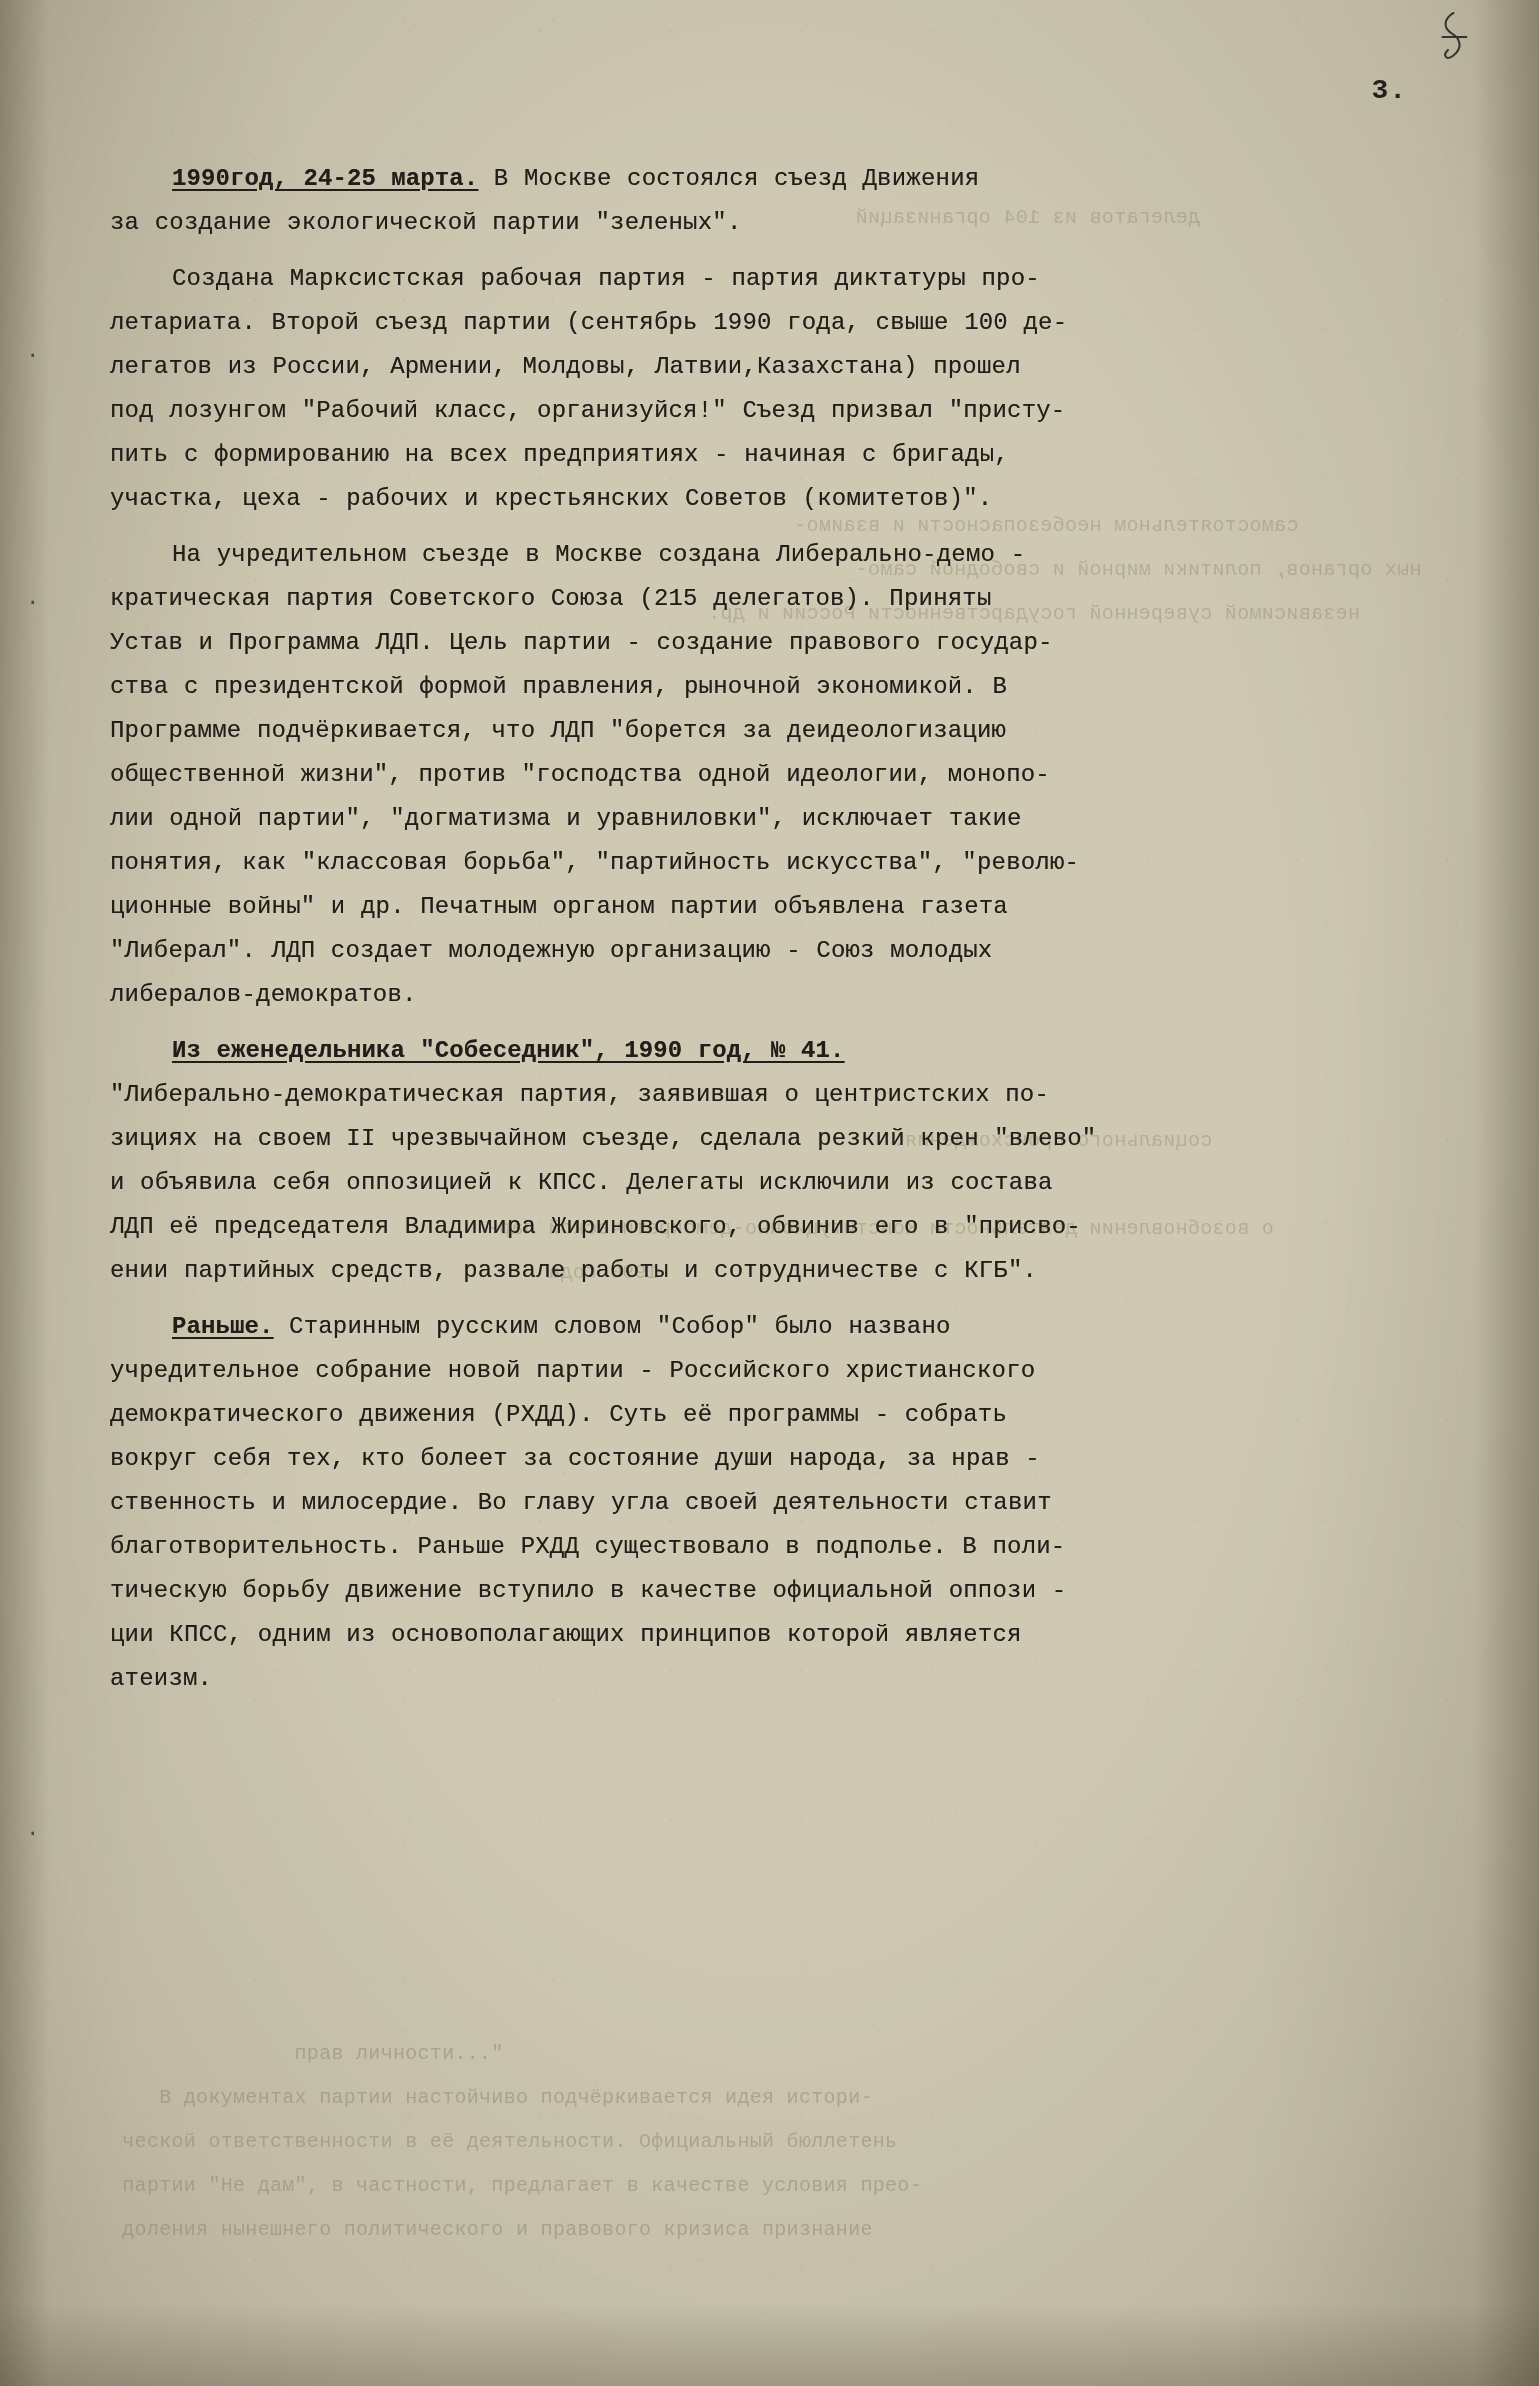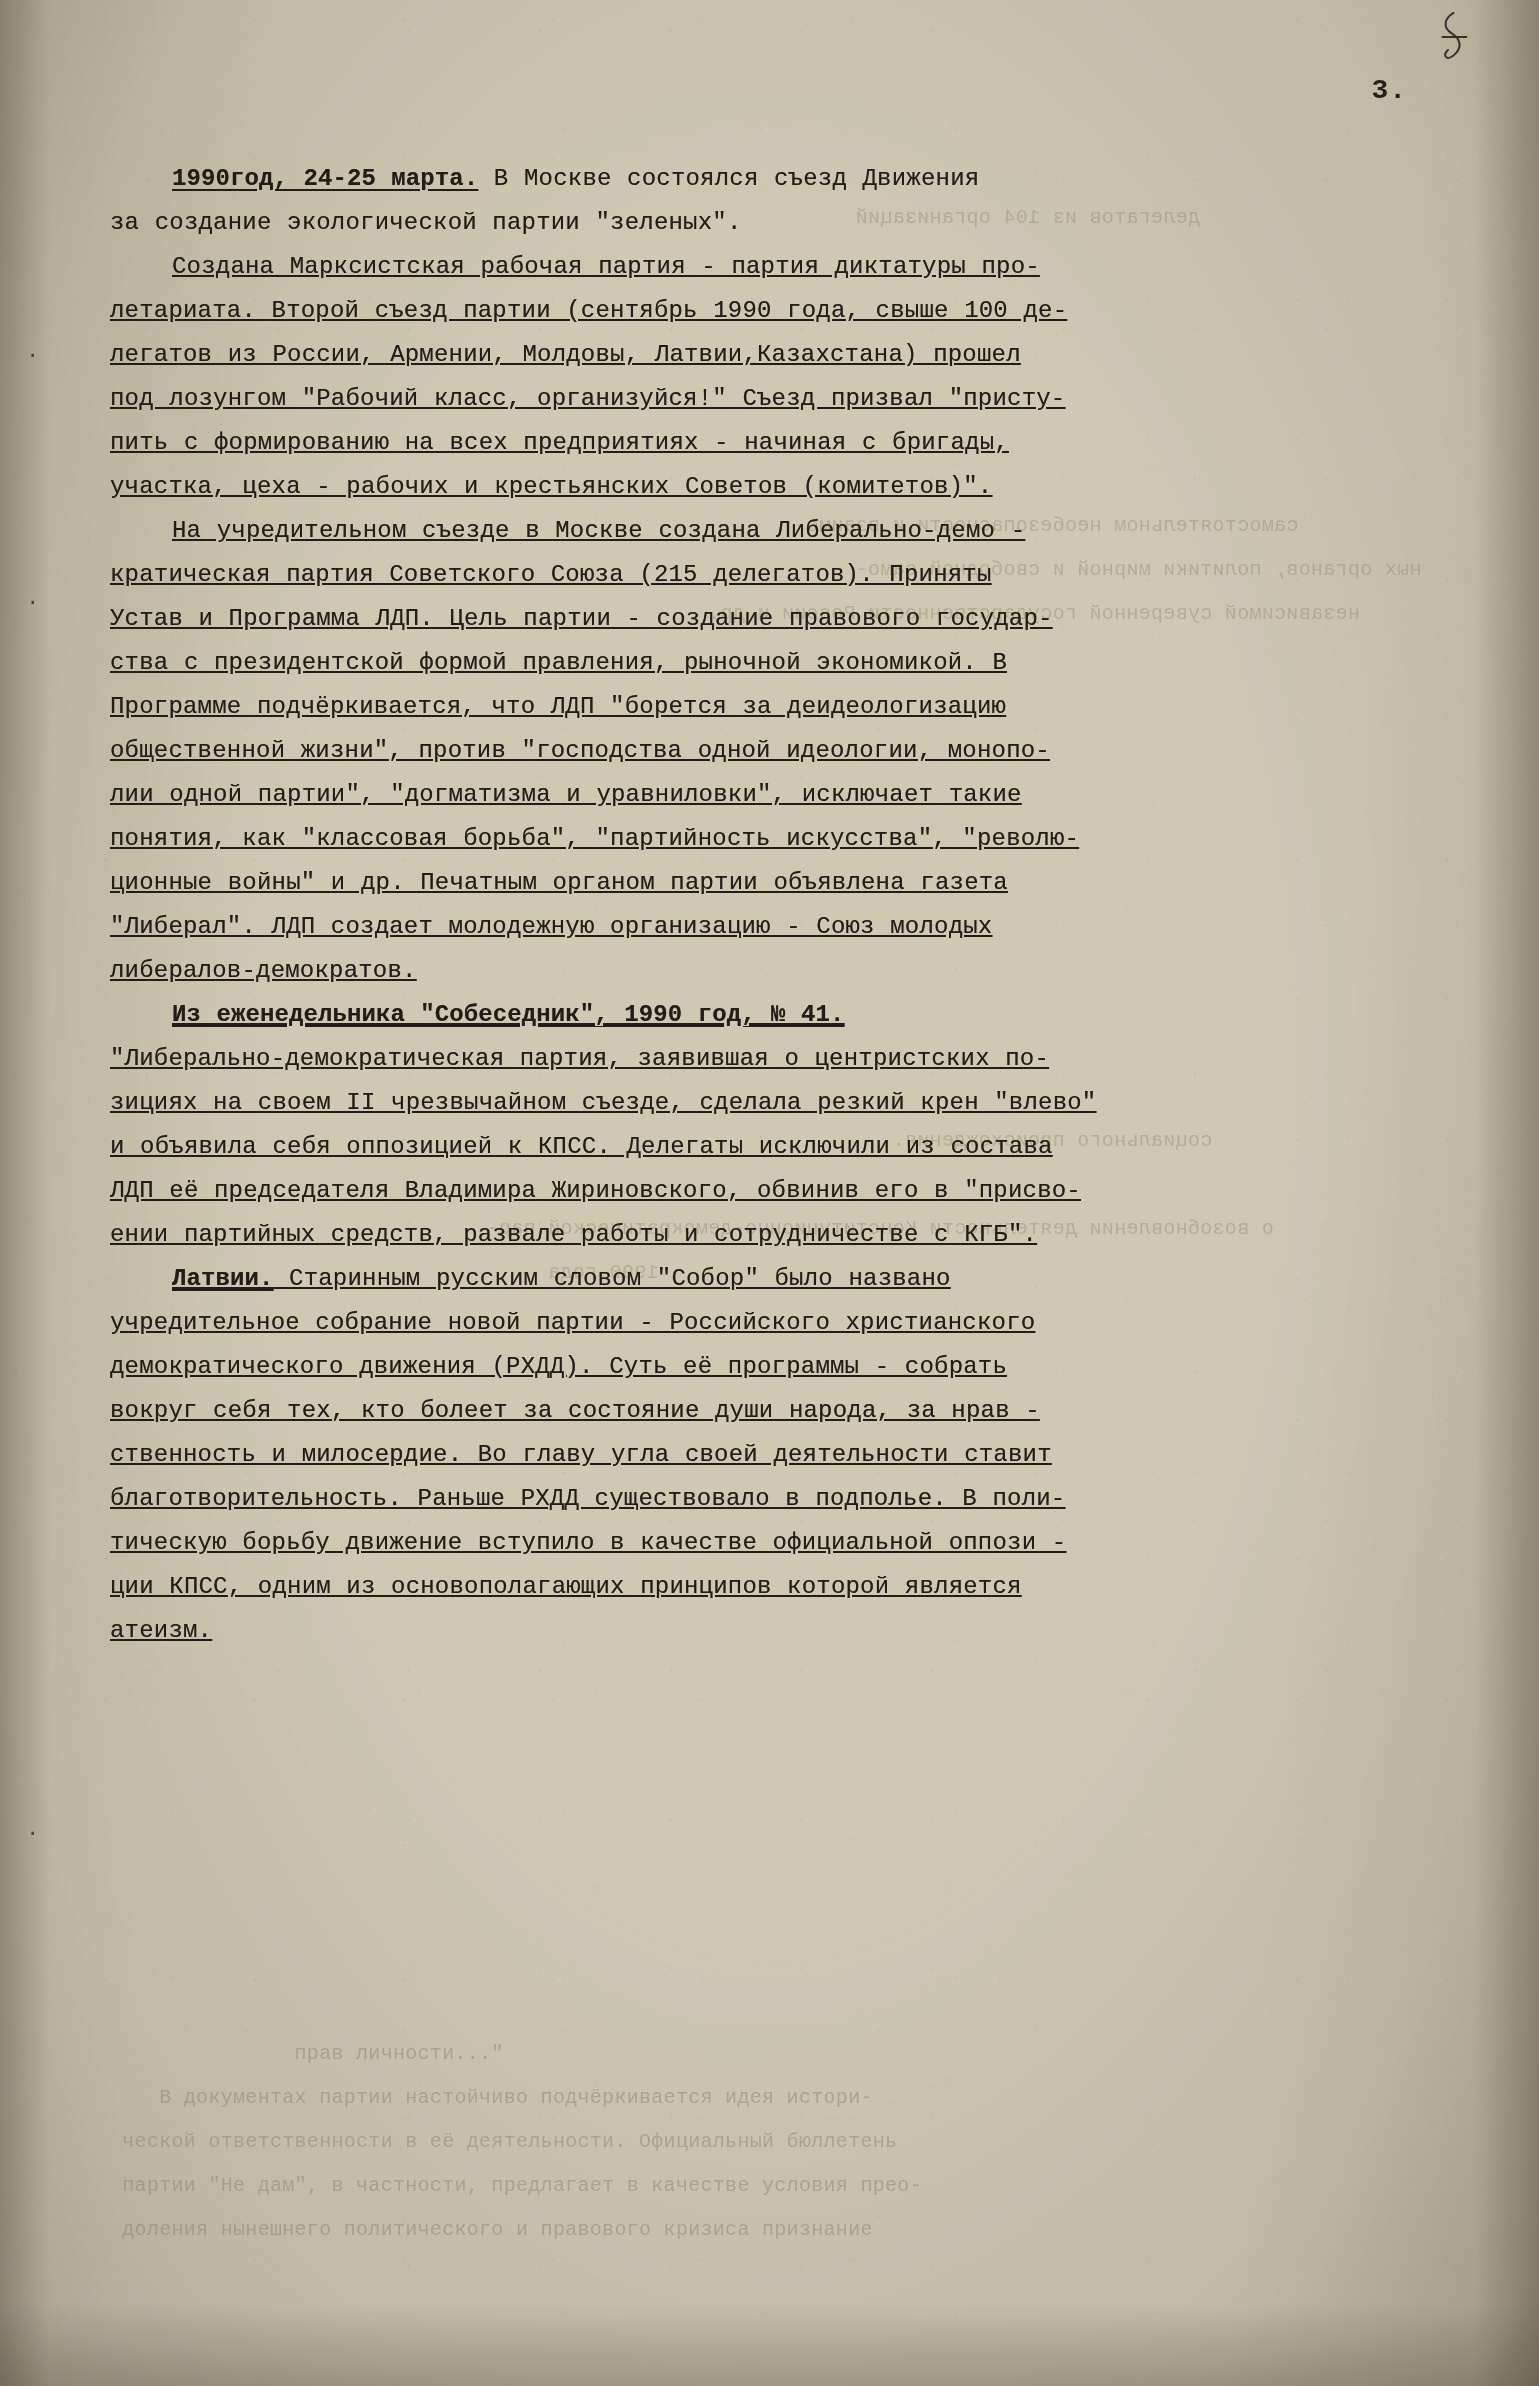--- a/index.html
+++ b/index.html
@@ -101,21 +101,21 @@
     line-height: 44px;
     color: #211e19;
     letter-spacing: 0.2px;
     text-shadow: 0 0 0.6px rgba(40,35,25,.55);
   }
   p.para {
     margin: 0 0 0 0;
     white-space: pre-wrap;
     word-spacing: 0.9px;
   }
-  p.para + p.para { margin-top: 0; text-decoration: underline; }
+  p.para + p.para { margin-top: 12px; }
   p.gap { margin-top: 28px; }
   .indent { display: inline-block; width: 62px; }
   .u { text-decoration: underline; text-underline-offset: 3.7px; }
   .ink-heavy { font-weight: bold; letter-spacing: 0.1px; }
   .edge-shadow-left {
     position: absolute;
     left: 0; top: 0; bottom: 0; width: 50px;
     background: linear-gradient(90deg, rgba(60,52,32,.30), rgba(60,52,32,0));
     pointer-events: none;
   }
@@ -200,21 +200,21 @@
 "Либерал". ЛДП создает молодежную организацию - Союз молодых
 либералов-демократов.</span></p>
 
       <p class="para gap"><span class="indent"></span><span class="u ink-heavy">Из еженедельника "Собеседник", 1990 год, № 41.</span><span>
 "Либерально-демократическая партия, заявившая о центристских по-
 зициях на своем II чрезвычайном съезде, сделала резкий крен "влево"
 и объявила себя оппозицией к КПСС. Делегаты исключили из состава
 ЛДП её председателя Владимира Жириновского, обвинив его в "присво-
 ении партийных средств, развале работы и сотрудничестве с КГБ".</span></p>
 
-      <p class="para gap"><span class="indent"></span><span class="u ink-heavy">Латвии.</span><span> Старинным русским словом "Собор" было названо
+      <p class="para gap"><span class="indent"></span><span class="u ink-heavy">Раньше.</span><span> Старинным русским словом "Собор" было названо
 учредительное собрание новой партии - Российского христианского
 демократического движения (РХДД). Суть её программы - собрать
 вокруг себя тех, кто болеет за состояние души народа, за нрав -
 ственность и милосердие. Во главу угла своей деятельности ставит
 благотворительность. Раньше РХДД существовало в подполье. В поли-
 тическую борьбу движение вступило в качестве официальной оппози -
 ции КПСС, одним из основополагающих принципов которой является
 атеизм.</span></p>
 
     </div>

